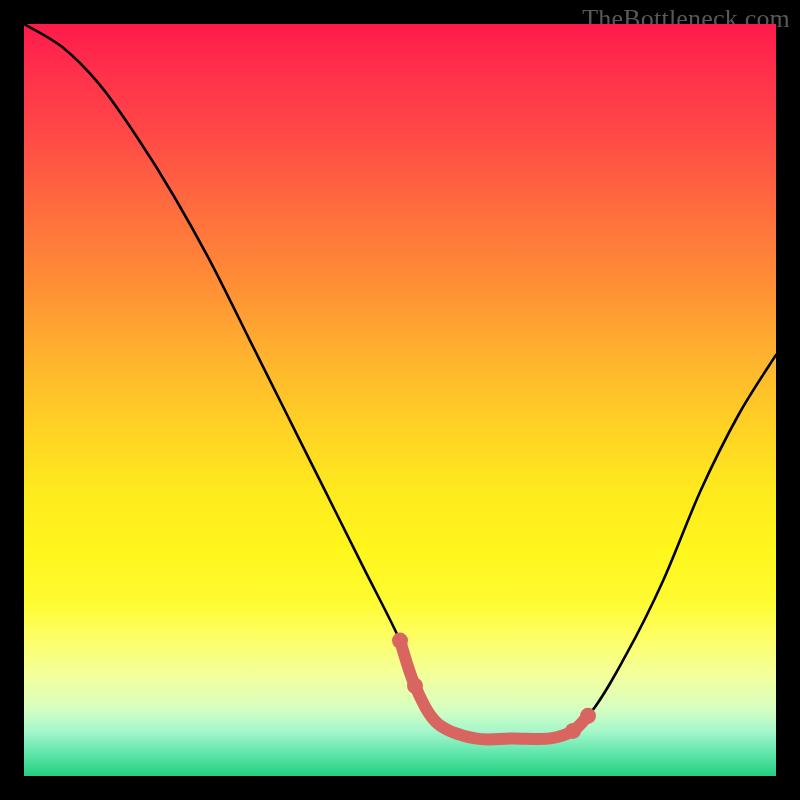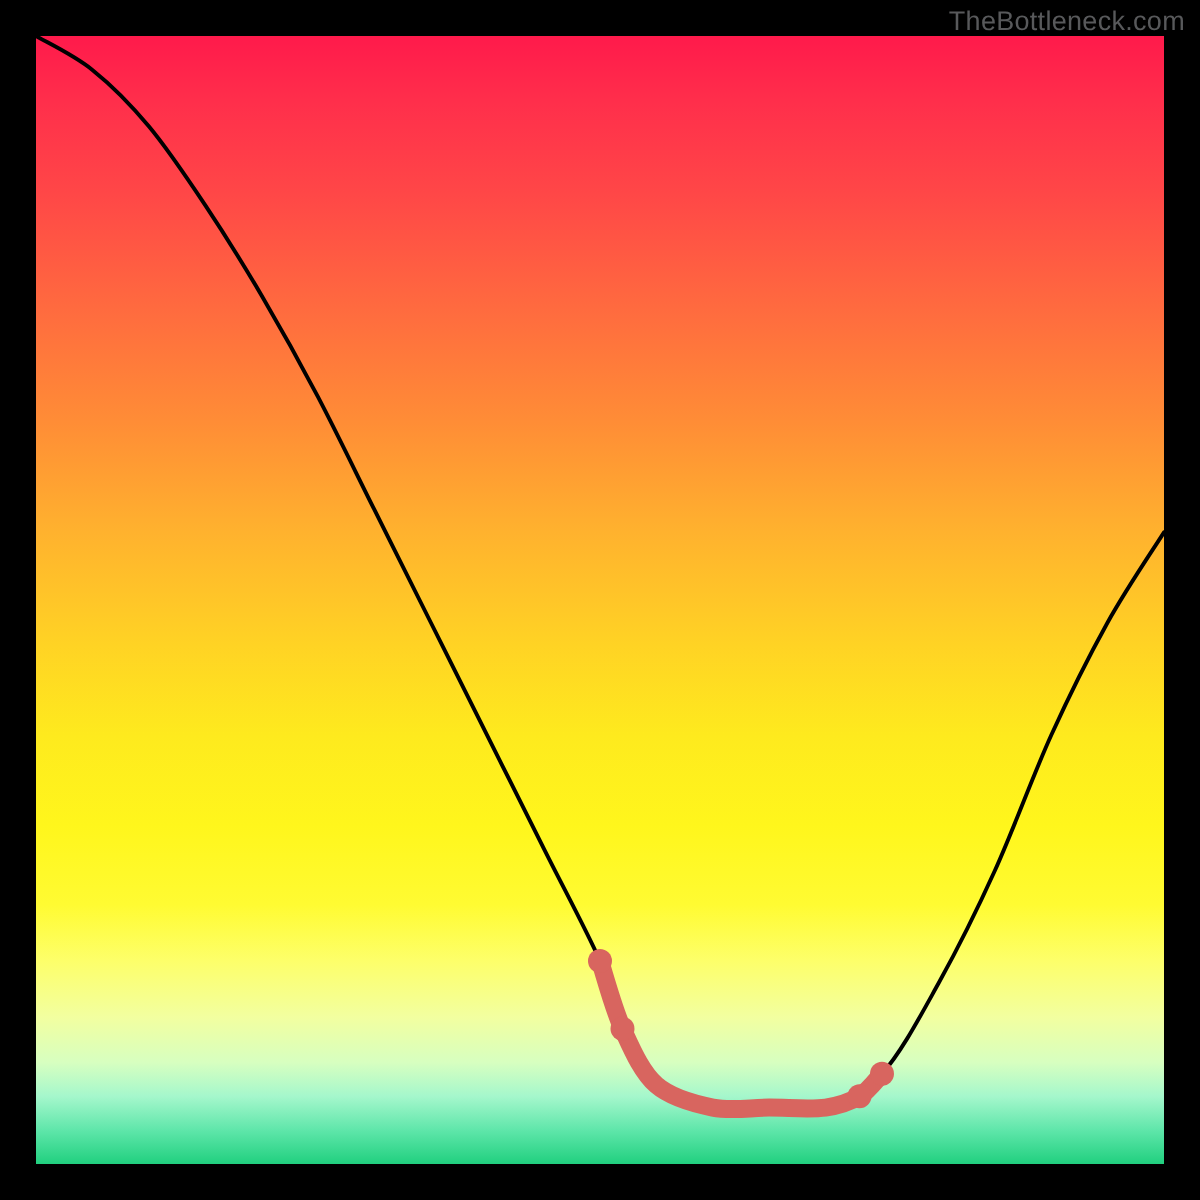--- a/index.html
+++ b/index.html
@@ -7,22 +7,22 @@
   .canvas {
     position: relative;
     width: 800px;
     height: 800px;
     background: #000;
   }
   .watermark {
     position: absolute;
     top: 4px;
     right: 10px;
-    font-family: Liberation Sans, sans-serif;
-    font-size: 18px;
+    font-family: Liberation Serif, serif;
+    font-size: 26px;
     font-weight: 500;
     color: #58595b;
     letter-spacing: 0.2px;
   }
   .plot {
     position: absolute;
     left: 24px;
     top: 24px;
     width: 752px;
     height: 752px;

